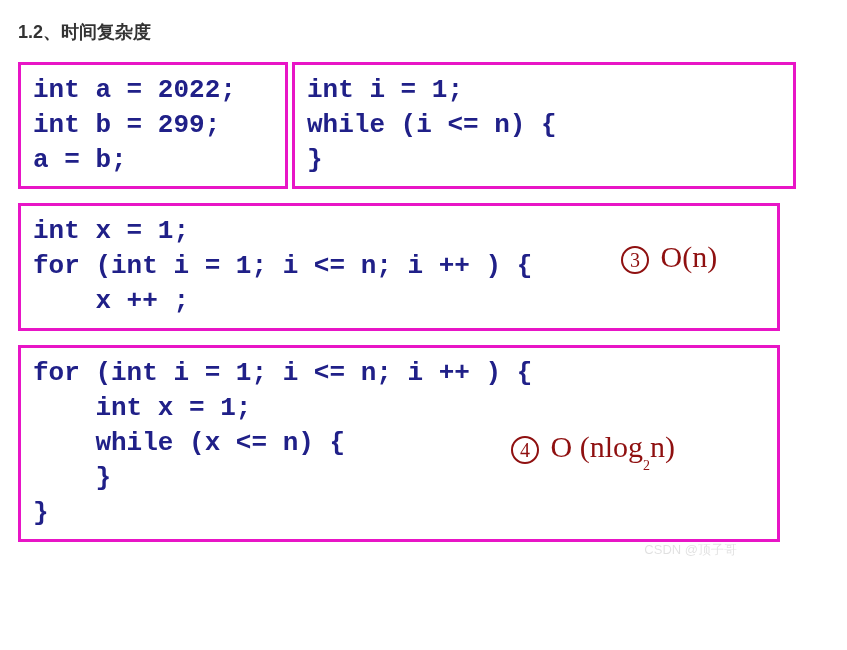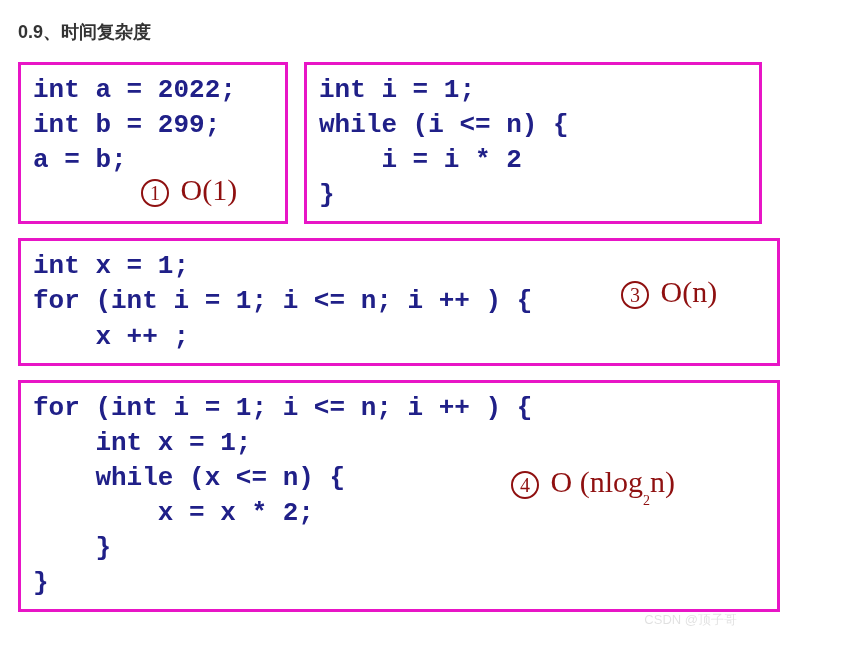--- a/index.html
+++ b/index.html
@@ -8,29 +8,29 @@
       background: #fff;
       padding: 20px 18px;
       width: 847px;
     }
     .heading {
       font-size: 18px;
       font-weight: bold;
       color: #333;
       margin-bottom: 18px;
     }
-    .row1 { display: flex; gap: 12px; margin-bottom: 14px; }
+    .row1 { display: flex; gap: 0; margin-bottom: 14px; }
     .box {
       border: 3px solid #e815c6;
       background: #fff;
       padding: 8px 12px;
       position: relative;
     }
     .box1 { width: 270px; margin-right: 4px; }
-    .box2 { width: 458px; }
+    .box2 { width: 504px; }
     .box3 { width: 762px; margin-bottom: 14px; }
     .box4 { width: 762px; }
     .code-line {
       font-family: "Courier New", monospace;
       font-size: 26px;
       color: #202088;
       white-space: pre;
       line-height: 1.35;
       font-weight: bold;
     }
@@ -62,57 +62,51 @@
       color: rgba(0,0,0,0.12);
       font-size: 13px;
     }
     .container { position: relative; }
   </style>
 </head>
 <body>
 
 <div class="container">
 
-  <div class="heading">0.9、时间复杂度</div>
+  <div class="heading">1.2、时间复杂度</div>
 
   <div class="row1">
 
     <div class="box box1">
       <div class="code-line">int a = 2022;</div>
       <div class="code-line">int b = 299;</div>
       <div class="code-line">a = b;</div>
-      <div class="handwrite" style="top:110px; left:120px;">
-        <span class="circle-num">1</span>
-        <span>O(1)</span>
-      </div>
     </div>
 
     <div class="box box2">
       <div class="code-line">int i = 1;</div>
       <div class="code-line">while (i &lt;= n) {</div>
-      <div class="code-line">    i = i * 2</div>
       <div class="code-line">}</div>
     </div>
   </div>
 
   <div class="box box3">
     <div class="code-line">int x = 1;</div>
     <div class="code-line">for (int i = 1; i &lt;= n; i ++ ) {</div>
     <div class="code-line">    x ++ ;</div>
     <div class="handwrite" style="top:36px; left:600px;text-align:right;">
       <span class="circle-num">3</span>
       <span>O(n)</span>
     </div>
   </div>
 
   <div class="box box4">
     <div class="code-line">for (int i = 1; i &lt;= n; i ++ ) {</div>
     <div class="code-line">    int x = 1;</div>
     <div class="code-line">    while (x &lt;= n) {</div>
-    <div class="code-line">        x = x * 2;</div>
     <div class="code-line">    }</div>
     <div class="code-line">}</div>
     <div class="handwrite" style="top:84px; left:490px;">
       <span class="circle-num">4</span>
       <span>O (nlog</span><span class="sub">2</span><span>n)</span>
     </div>
     <div class="watermark">CSDN @顶子哥</div>
   </div>
 
 </div>

